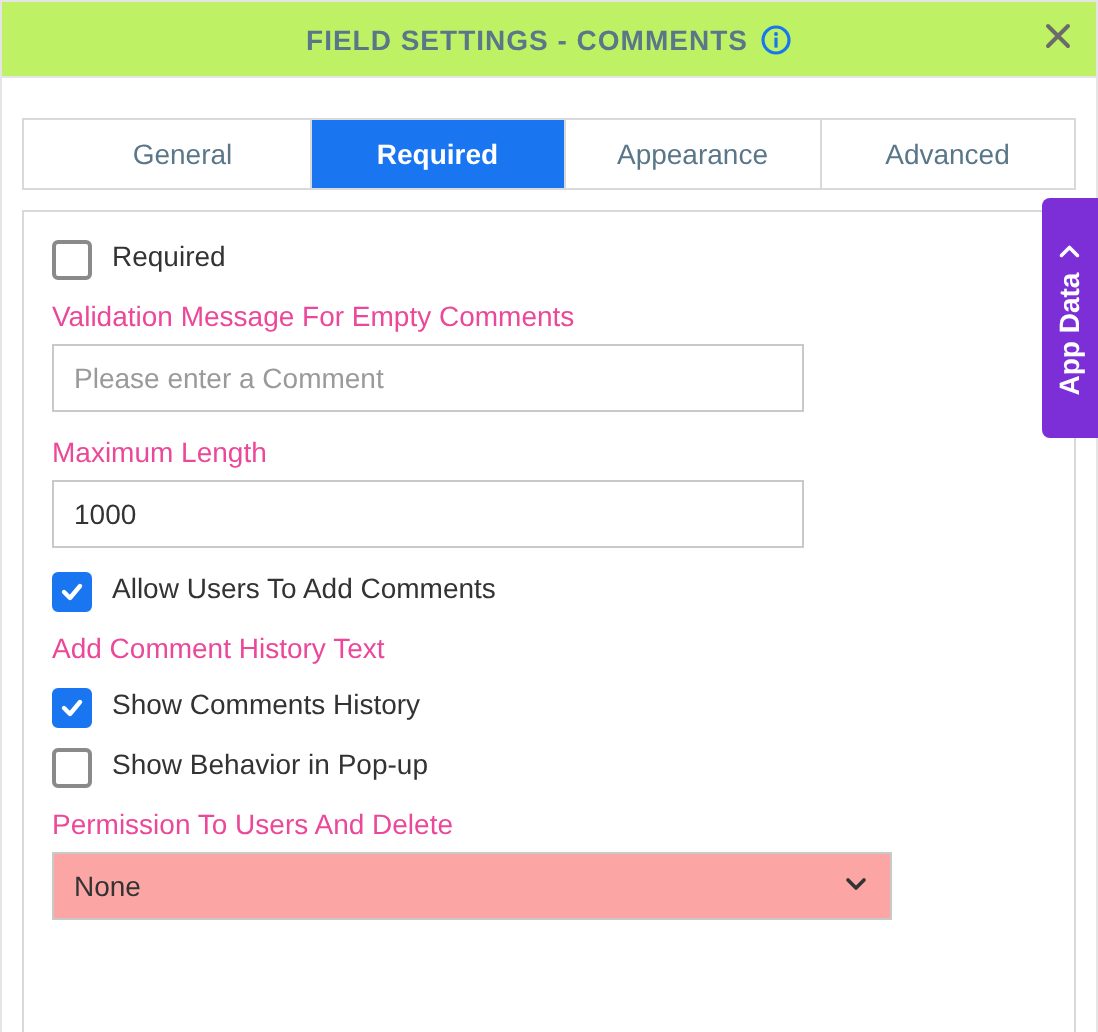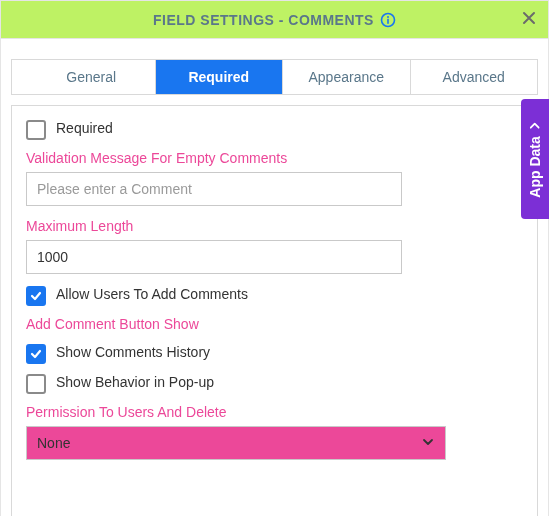--- a/index.html
+++ b/index.html
@@ -15,21 +15,21 @@
   .tab.active { background: #1976f0; color: #fff; font-weight:600; }
   .panel { margin: 10px; border:1px solid #d9d9d9; padding: 14px 14px 60px 14px; min-height: 400px; }
   .row { margin-bottom: 12px; }
   .check-row { display: flex; align-items: flex-start; gap: 10px; margin-bottom: 10px; }
   .checkbox { width: 20px; height: 20px; border: 2px solid #8a8a8a; border-radius: 3px; display:inline-flex; align-items:center; justify-content:center; cursor:pointer; flex-shrink:0; }
   .checkbox.checked { background:#1976f0; border-color:#1976f0; }
   .checkbox svg { display:block; }
   .field-label { color:#ec4899; font-size:14px; margin-bottom:6px; display:block;}
   .text-input { width: 376px; max-width:100%; height: 34px; border:1px solid #c9c9c9; padding: 0 10px; font-size:14px; color:#333; background:#fff; }
   .text-input::placeholder { color:#9a9a9a; }
-  .select { width: 420px; max-width:100%; height: 34px; border:1px solid #c9c9c9; padding: 0 10px; font-size:14px; color:#333; background:#ec4899; display:flex; align-items:center; justify-content:space-between; cursor:pointer;text-align:center;}
+  .select { width: 420px; max-width:100%; height: 34px; border:1px solid #c9c9c9; padding: 0 10px; font-size:14px; color:#333; background:#fca5a5; display:flex; align-items:center; justify-content:space-between; cursor:pointer;text-align:center;}
   .side-tab { position:absolute; right:-1px; top:98px; width:28px; height:120px; background:#7c2fd6; color:#fff; display:flex; align-items:center; justify-content:center; border-top-left-radius:4px; border-bottom-left-radius:4px; cursor:pointer; }
   .side-tab-inner { transform: rotate(-90deg); white-space:nowrap; font-weight:600; font-size:14px; display:flex; align-items:center; gap:6px;}
   .chk-label { color:#333; }
 </style>
 </head>
 <body>
 
 <div class="dialog">
 
   <div class="header">
@@ -77,21 +77,21 @@
     <div class="check-row">
       <span class="checkbox checked">
         <svg width="14" height="14" viewBox="0 0 14 14">
             <path d="M3 7 L6 10 L11 4" stroke="#fff" stroke-width="2.2" fill="none" stroke-linecap="round" stroke-linejoin="round"></path>
           </svg>
       </span>
       <span class="chk-label">Allow Users To Add Comments</span>
     </div>
 
     <div class="row">
-      <span class="field-label">Add Comment Button Show</span>
+      <span class="field-label">Add Comment History Text</span>
     </div>
 
     <div class="check-row">
       <span class="checkbox checked">
         <svg width="14" height="14" viewBox="0 0 14 14">
             <path d="M3 7 L6 10 L11 4" stroke="#fff" stroke-width="2.2" fill="none" stroke-linecap="round" stroke-linejoin="round"></path>
           </svg>
       </span>
       <span class="chk-label">Show Comments History</span>
     </div>

